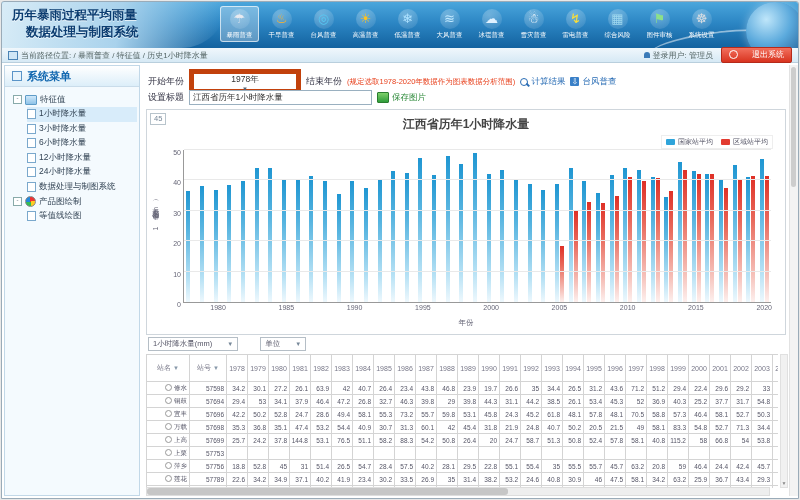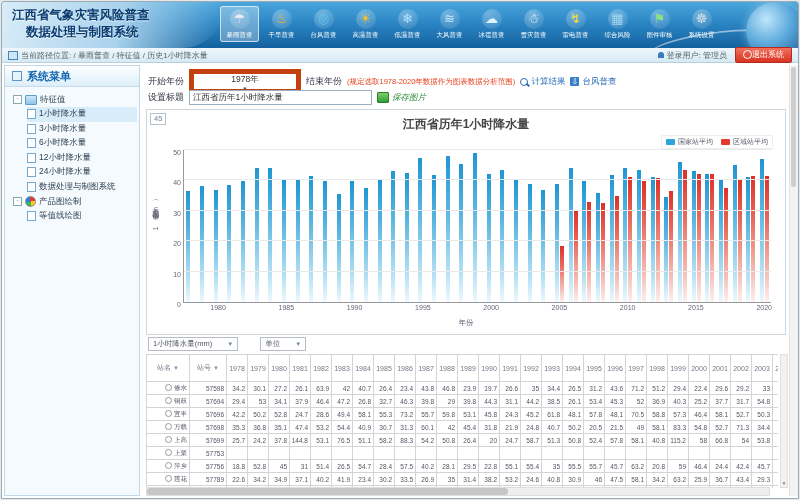--- a/index.html
+++ b/index.html
@@ -31,21 +31,21 @@
 
   
   .subbar{position:absolute;top:46px;left:0;right:0;height:15px;
     background:linear-gradient(#f0f7fc,#d6e9f5);border-bottom:1px solid #b9cfdd;
     display:flex;align-items:center;font-size:8px;color:#566;padding:0 6px;box-sizing:border-box;}
   .crumb-ico{display:inline-block;width:8px;height:7px;border:1px solid #4a83b5;background:#cfe6f6;margin-right:3px;}
   .subbar .spacer{flex:1;}
   .user-ico{display:inline-block;width:6px;height:6px;border-radius:50% 50% 0 0;background:#3a7ab8;margin-right:3px;}
   .logout{margin-left:8px;background:linear-gradient(#f2705e,#d8331f);color:#fff;
     border:1px solid #b5structure2a1a;border:1px solid #b52a1a;border-radius:2px;font-size:8px;padding:1px 7px 2px;cursor:pointer;
-    display:flex;align-items:center;gap:0;font-family:Liberation Serif, serif;}
+    display:flex;align-items:center;gap:14px;font-family:Liberation Serif, serif;}
   .pwr{display:inline-block;width:7px;height:7px;border:1px solid #fff;border-radius:50%;position:relative;}
 
   
   .sidebar{position:absolute;top:63px;left:2px;width:136px;bottom:2px;background:#f4fafe;
     border:1px solid #c2d8e8;box-sizing:border-box;}
   .side-title{height:20px;background:linear-gradient(#ffffff,#dceef9);border-bottom:1px solid #c9dcea;
     color:#1368b0;font-weight:bold;font-size:11px;display:flex;align-items:center;gap:5px;padding:0 7px;}
   .side-title .sq{width:8px;height:8px;border:1px solid #5a94c8;background:#e8f4fc;}
   .tree{padding:5px 2px 0 8px;font-size:8.5px;color:#345;}
   .tree .group{display:flex;align-items:center;gap:3px;height:15px;cursor:pointer;}
@@ -115,21 +115,21 @@
   .pthumb{position:absolute;top:2px;left:1px;width:5px;height:120px;background:#cdcdcd;border-radius:3px;}
 </style>
 </head>
 <body>
 
 <div id="window">
 
   <div class="header">
     <div class="titleplate"></div>
     <div class="app-title">
-      <div>江西省气象灾害风险普查</div>
+      <div>历年暴雨过程平均雨量</div>
       <div class="t2">数据处理与制图系统</div>
     </div>
     <div class="nav" id="nav">
         <div class="nav-item active">
           <div class="nav-icon" style="color: rgb(232, 234, 240);">☂</div>
           <div class="nav-label">暴雨普查</div>
         </div>
         <div class="nav-item">
           <div class="nav-icon" style="color: rgb(255, 178, 40);">♨</div>
           <div class="nav-label">干旱普查</div>
@@ -259,21 +259,21 @@
       </span>
       <span class="toollink">
         <span class="dl-ico">⇩</span>
         <span>台风普查</span>
       </span>
     </div>
 
     <div class="row row2">
       <span>设置标题</span>
       <input class="txtin" value="江西省历年1小时降水量" style="">
-      <span class="toollink" style="color:#2d8a3a;font-style:italic;">
+      <span class="toollink" style="color:#2d8a3a;">
         <span class="img-ico"></span>
         <span>保存图片</span>
       </span>
     </div>
 
     <div class="chart-panel">
       <span class="minibox">45</span>
       <div class="c-title">江西省历年1小时降水量</div>
       <div class="legend" id="legend">
           <span class="leg-item">

